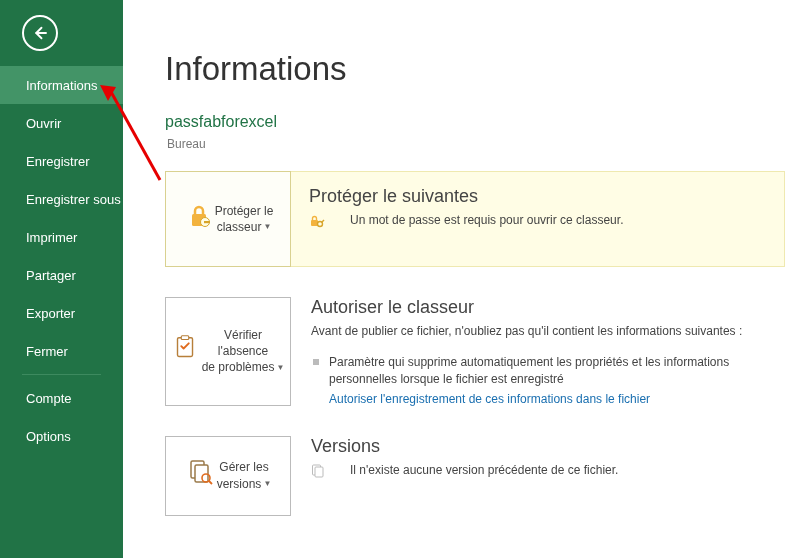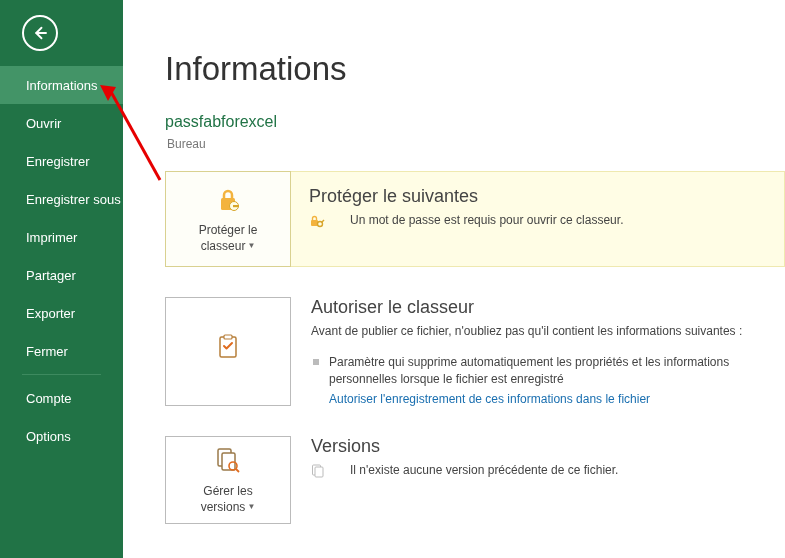--- a/index.html
+++ b/index.html
@@ -9,21 +9,21 @@
   .back-btn svg { width: 18px; height: 18px; }
   .nav { margin-top: 15px; }
   .nav-item { height: 38px; display: flex; align-items: center; padding-left: 26px; font-size: 13px; cursor: pointer; }
   .nav-item.active { background: #439467; }
   .nav-divider { height: 1px; background: #3d8a5f; margin: 4px 22px; }
   .content { position: absolute; left: 123px; top: 0; width: 662px; height: 558px; padding: 0 0 0 42px; background: #fff; }
   .page-title { font-size: 33px; font-weight: 300; color: #333; margin-top: 50px; }
   .file-name { font-size: 16px; color: #217346; margin-top: 25px; }
   .file-path { font-size: 12px; color: #777; margin-top: 6px; margin-left: 2px; }
   .section { display: flex; margin-top: 20px; }
-  .tile { width: 126px; min-height: 80px; border: 1px solid #bbb; background: #fff; display: flex; flex-direction: column; align-items: center; justify-content: center; padding: 8px 4px; cursor: pointer; }
+  .tile { width: 126px; min-height: 80px; border: 1px solid #bbb; background: #fff; display: flex; flex-direction: row; align-items: center; justify-content: center; padding: 8px 4px; cursor: pointer; }
   .tile.protect { border-color: #d9d190; background: #fefef8; }
   .tile svg { margin-bottom: 6px; }
   .tile-label { font-size: 12px; color: #444; text-align: center; line-height: 1.35; }
   .tile-label .drop { display:inline-block; margin-left:2px; font-size:8px; color:#666; vertical-align: middle; }
   .section-info { margin-left: 20px; flex: 1; padding-right: 30px; }
   .section-info.protect-info { background: #fffde5; border: 1px solid #efe9b0; border-left:none; padding: 14px 18px 20px 18px; margin-left: 0; min-height: 96px;}
   .protect-wrap { display:flex; }
   .protect-wrap .tile { border-right: 1px solid #d9d190; }
   .section-title { font-size: 18px; color: #444; font-weight: 400; }
   .section-desc { font-size: 12px; color: #444; margin-top: 6px; display:flex; align-items:flex-start; gap:25px; }
@@ -96,20 +96,24 @@
     </div>
   </div>
 
   <div class="section" style="margin-top:30px;">
     <div class="tile">
       <svg width="32" height="32" viewBox="0 0 32 32">
         <rect x="8" y="5" width="16" height="20" rx="1.5" fill="none" stroke="#b77f3a" stroke-width="1.5"></rect>
         <rect x="12" y="3" width="8" height="4" rx="1" fill="#fff" stroke="#b77f3a" stroke-width="1.2"></rect>
         <path d="M12 14 l2.5 2.5 L20 11" stroke="#e06c1f" stroke-width="2" fill="none" stroke-linecap="round" stroke-linejoin="round"></path>
       </svg>
+      <div class="tile-label">
+        <span>Vérifier l'absence</span><br>
+        <span>de problèmes</span><span class="drop">▼</span>
+      </div>
     </div>
     <div class="section-info">
       <div class="section-title">Autoriser le classeur</div>
       <div class="section-desc" style="display:block;">Avant de publier ce fichier, n'oubliez pas qu'il contient les informations suivantes :</div>
       <div class="bullet-list">
         <div class="bullet-item">
           <div class="b"></div>
           <div>Paramètre qui supprime automatiquement les propriétés et les informations personnelles lorsque le fichier est enregistré</div>
         </div>
         <div class="link">Autoriser l'enregistrement de ces informations dans le fichier</div>

